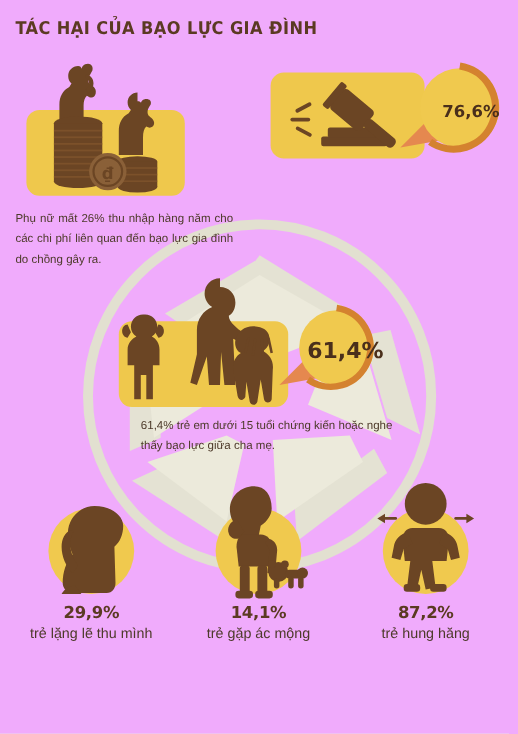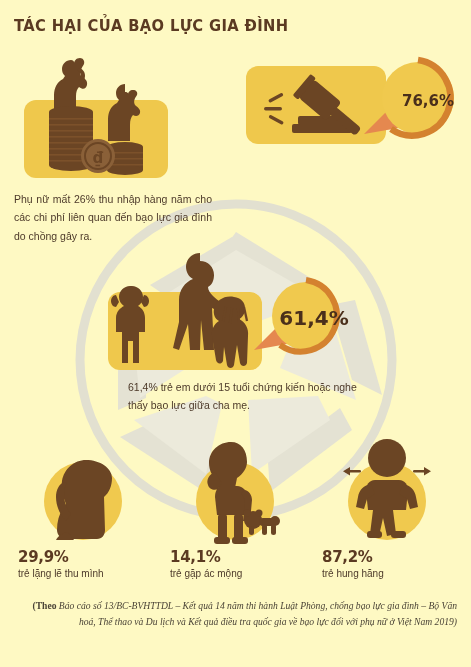--- a/index.html
+++ b/index.html
@@ -2,21 +2,21 @@
 <html><head>
 <meta charset="utf-8">
 <style>
   html,body{margin:0;padding:0;}
   body{
     width:471px;height:667px;overflow:hidden;
     background:#efeee0;
     font-family:"Liberation Sans",sans-serif;
     position:relative;
   }
-  .page{position:relative;width:471px;height:667px;overflow:hidden;background:#fef9c3;}
+  .page{position:relative;width:471px;height:667px;overflow:hidden;background:#f0abfc;}
 
   
   .watermark{position:absolute;left:0;top:0;width:471px;height:667px;pointer-events:none;}
 
   
   .title{
     position:absolute;left:14px;top:16px;
     font-family:"DejaVu Sans",sans-serif;
     font-weight:bold;
     font-size:16px;
@@ -44,34 +44,34 @@
   .para{
     position:absolute;
     color:#4d3a2a;
     font-size:10.5px;
     line-height:1.75;
     text-align:justify;
     font-family:"Liberation Sans",sans-serif;
   }
 
   
-  .stat{position:absolute;text-align:left;}
+  .stat{position:absolute;text-align:center;}
   .stat .circ{
     position:absolute;border-radius:50%;background:#f0c94e;
     left:50%;transform:translateX(-50%);
   }
   .stat .pct{
     position:absolute;left:0;width:100%;
     font-family:"DejaVu Sans",sans-serif;
     font-weight:bold;font-size:15px;color:#5b3a22;
     letter-spacing:-.3px;
   }
   .stat .cap{
     position:absolute;left:0;width:100%;
-    font-size:10px;color:#4d3a2a;
+    font-size:13px;color:#4d3a2a;
   }
   .stat svg{position:absolute;left:50%;transform:translateX(-50%);}
 
   
   .footer{
     position:absolute;left:18px;right:14px;top:598px;
     font-family:"Liberation Serif",serif;
     font-style:italic;
     font-size:9.6px;
     line-height:1.62;
@@ -285,17 +285,14 @@
           <polygon points="8,33.3 15,29 15,37.6"></polygon>
           <rect x="78" y="32" width="16" height="2.6" rx="1.3"></rect>
           <polygon points="96,33.3 89,29 89,37.6"></polygon>
         </g>
       </g>
     </svg>
     <div class="pct" style="top:108px;">87,2%</div>
     <div class="cap" style="top:128px;">trẻ hung hăng</div>
   </div>
 
-  <div class="footer">
-    <b>(Theo</b><span> Báo cáo số 13/BC-BVHTTDL – Kết quả 14 năm thi hành Luật Phòng, chống bạo lực gia đình – Bộ Văn hoá, Thể thao và Du lịch và Kết quả điều tra quốc gia về bạo lực đối với phụ nữ ở Việt Nam 2019)</span>
-  </div>
 
 </div>
 
 </body></html>

